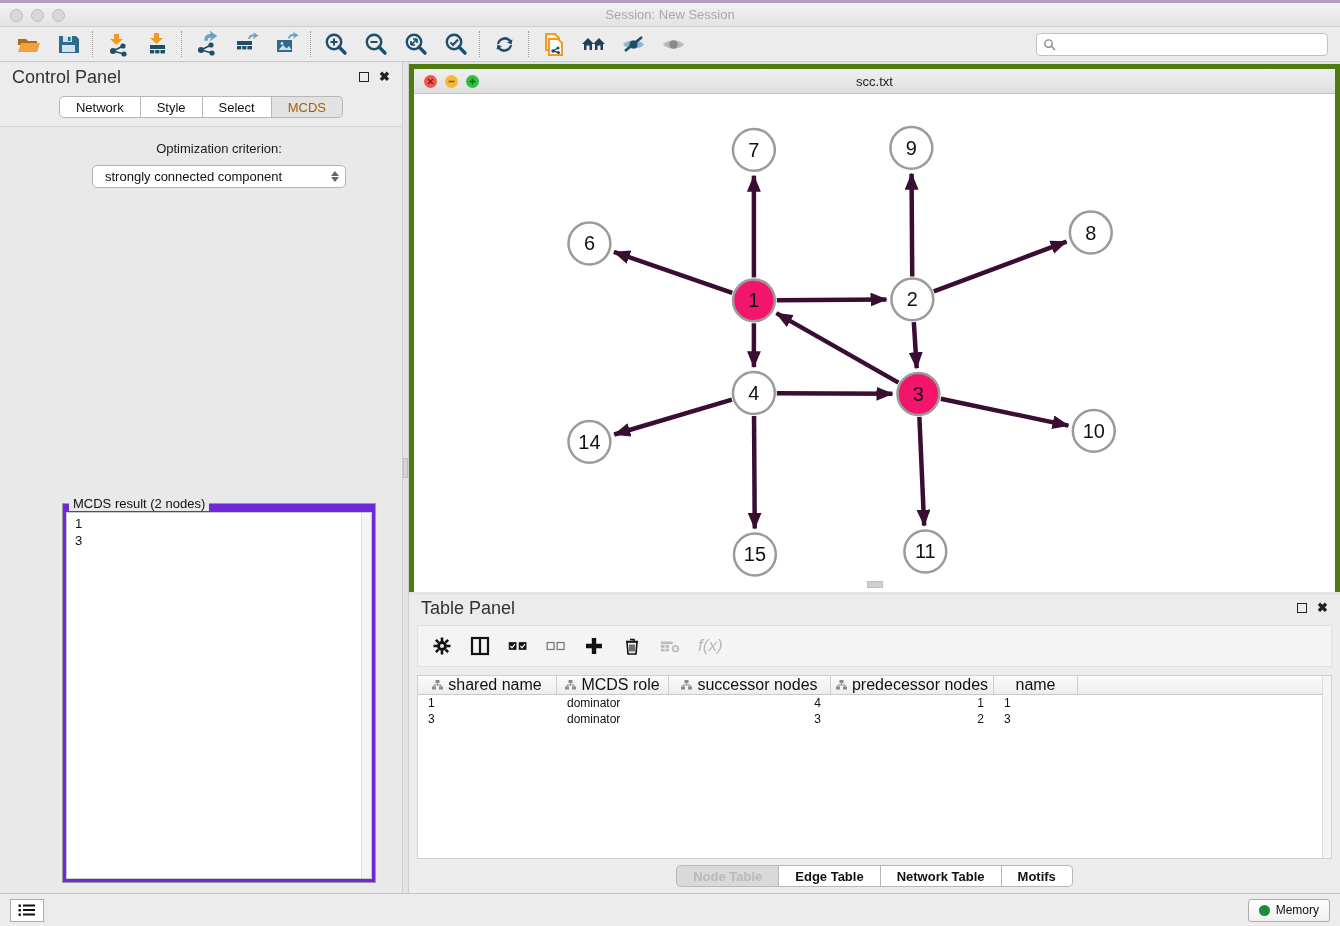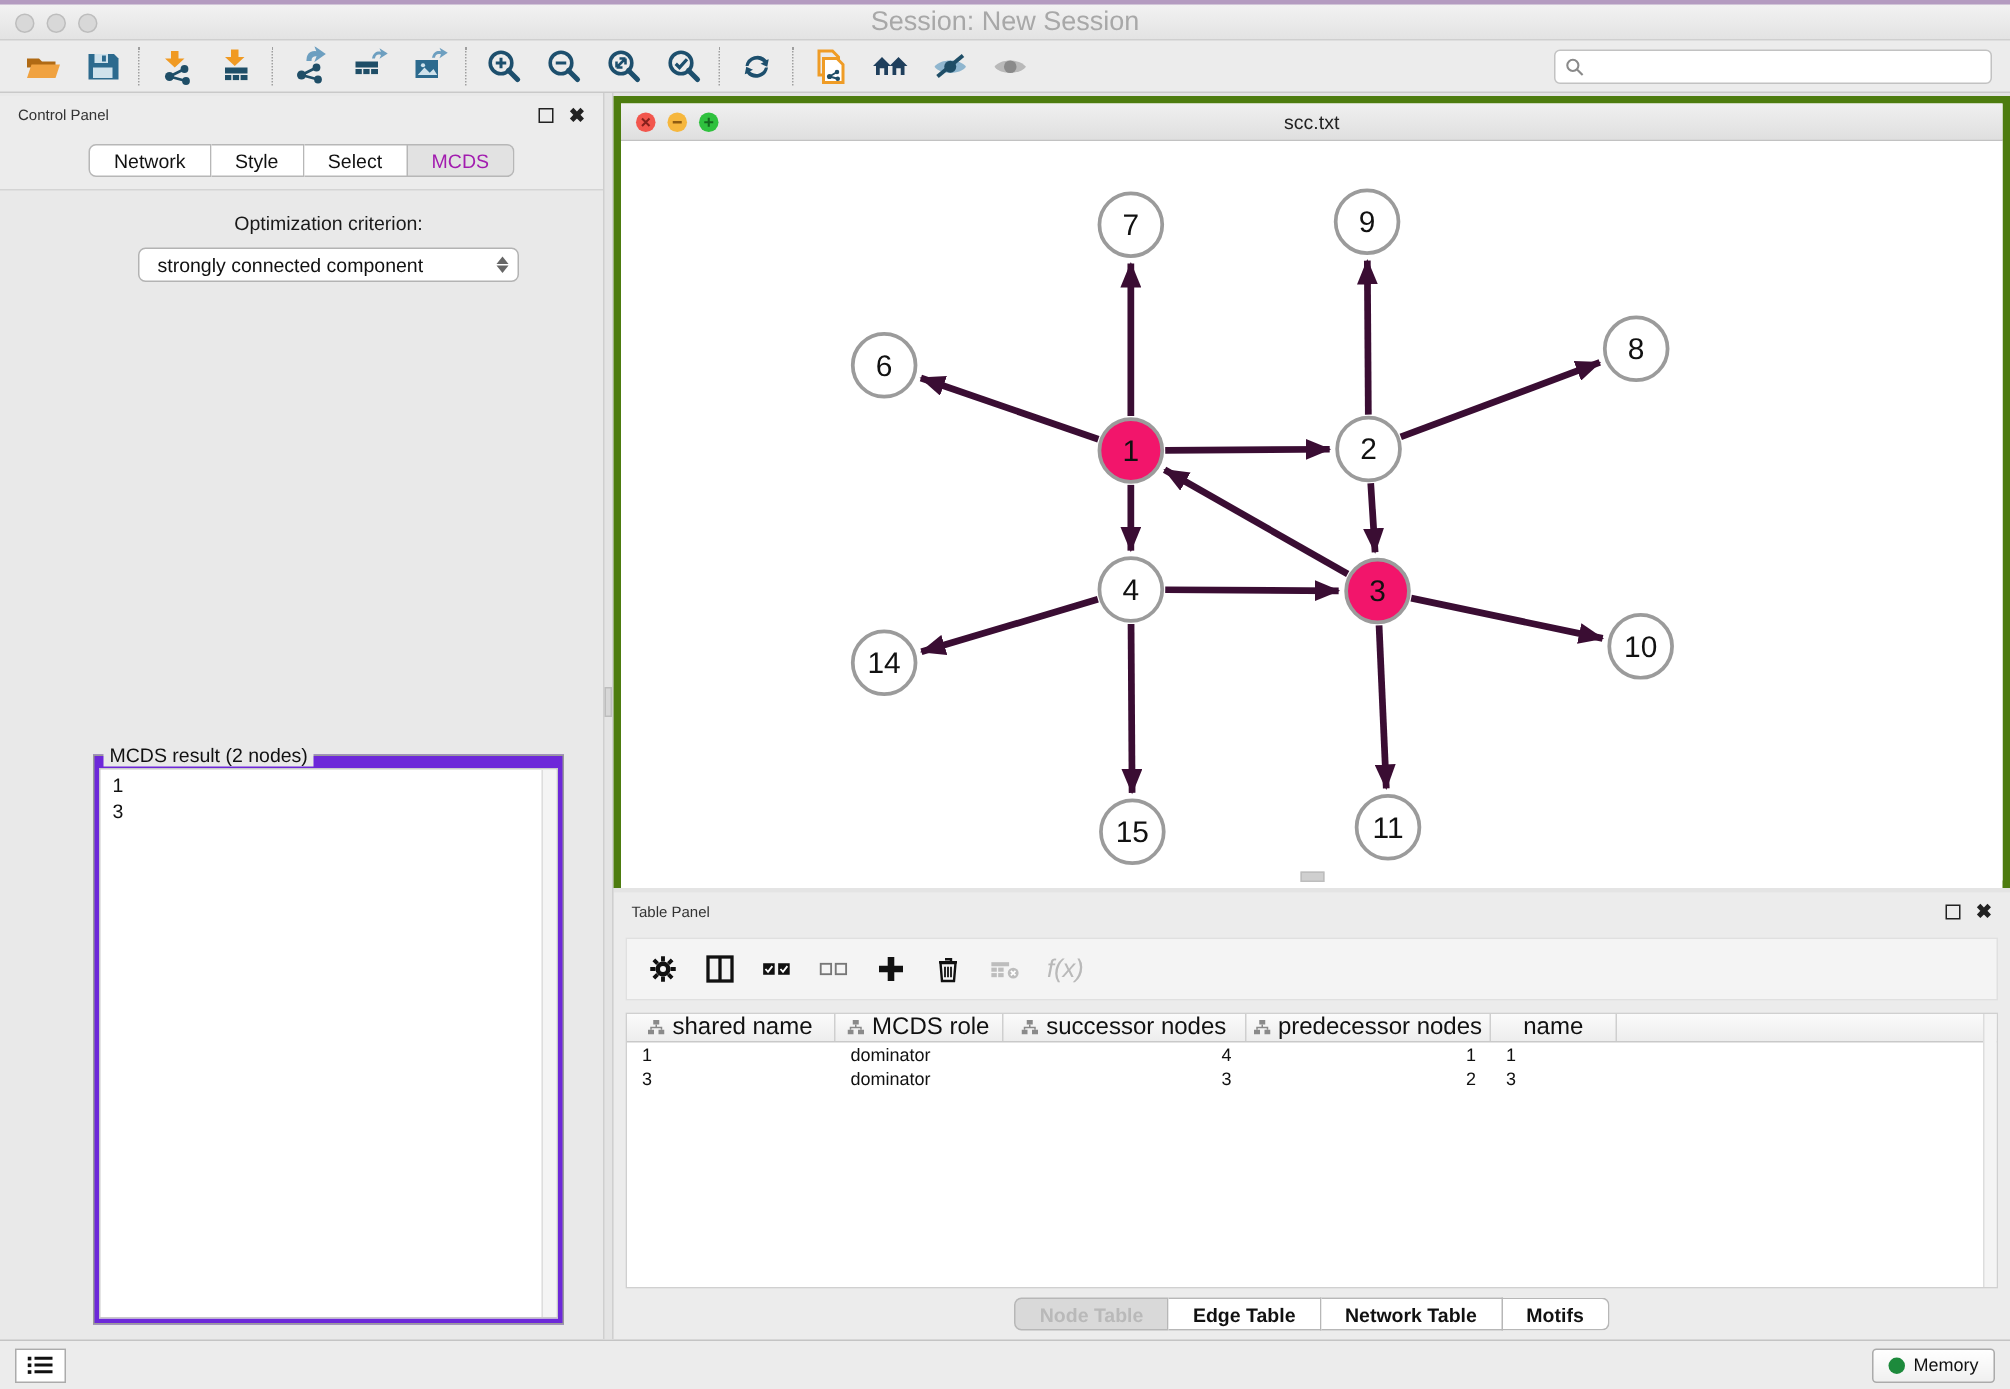--- a/index.html
+++ b/index.html
@@ -1,21 +1,21 @@
 <!DOCTYPE html>
 <html><head>
 <meta charset="utf-8">
 <style>
   * { margin:0; padding:0; box-sizing:border-box; }
   html,body { width:1340px; height:926px; font-family:"Liberation Sans", sans-serif; background:#ececec; overflow:hidden; }
   .app { width:1340px; height:926px; display:flex; flex-direction:column; background:#ececec; }
 
   
   .titlebar { height:27px; background:linear-gradient(#f2f2f2,#e3e3e3); border-top:3px solid #b49bc0; border-bottom:1px solid #cfcfcf; position:relative; display:flex; align-items:center; justify-content:center; }
-  .titlebar .title { font-size:18px; color:#a8a8a8; }
+  .titlebar .title { font-size:13px; color:#a8a8a8; }
   .traffic { position:absolute; left:10px; top:6px; display:flex; gap:8px; }
   .traffic .dot { width:13px; height:13px; border-radius:50%; border:1px solid #bdbdbd; background:#d8d8d8; position:relative; }
   .traffic.colored .dot { border:none; display:flex; align-items:center; justify-content:center; }
   .dot.red { background:#f2564d; } .dot.yellow { background:#f6b73d; } .dot.green { background:#2fc13e; }
   .dot svg { width:9px; height:9px; }
 
   
   .toolbar { height:35px; background:#ececec; border-bottom:1px solid #c9c9c9; display:flex; align-items:center; padding:0 8px; }
   .tb-btn { width:40px; height:32px; display:flex; align-items:center; justify-content:center; cursor:default; }
   .tb-btn svg { width:27px; height:27px; }
@@ -24,29 +24,29 @@
   .searchbox { width:292px; height:23px; background:#fff; border:1px solid #c2c2c2; border-radius:4px; display:flex; align-items:center; padding:0 6px; margin-right:4px; }
   .searchbox svg { width:13px; height:13px; margin-right:4px; flex:none; }
   .searchbox input { border:none; outline:none; flex:1; font-size:12px; font-family:"Liberation Sans",sans-serif; background:transparent; }
 
   
   .main { flex:1; display:flex; overflow:hidden; background:#e4e4e4; }
 
   
   .control-panel { width:402px; background:#e9e9e9; display:flex; flex-direction:column; padding-top:2px; }
   .panel-titlebar { height:26px; display:flex; align-items:center; padding:0 12px; background:#ececec; }
-  .panel-titlebar .pt-label { font-size:10px; color:#333; flex:1; }
+  .panel-titlebar .pt-label { font-size:18px; color:#333; flex:1; }
   .pt-icons { display:flex; gap:10px; align-items:center; }
   .float-ic { width:10px; height:10px; border:1.6px solid #222; }
   .close-ic { font-size:13px; font-weight:bold; color:#222; line-height:10px; }
   .seg-row { display:flex; justify-content:center; padding:6px 0 8px; background:#ececec; border-bottom:1px solid #d4d4d4; }
   .seg { height:22px; padding:0 16px; background:#fff; border:1px solid #b7b7b7; border-left:none; font-size:13px; color:#111; display:flex; align-items:center; cursor:default; }
   .seg:first-child { border-left:1px solid #b7b7b7; border-radius:5px 0 0 5px; }
   .seg:last-child { border-radius:0 5px 5px 0; }
-  .seg.active { background:#e2e2e2; color:#a21caf; }
+  .seg.active { background:#e2e2e2; color:#a16207; }
   .cp-body { flex:1; display:flex; flex-direction:column; padding:14px 26px 10px;margin-left:36px; }
   .opt-label { text-align:center; font-size:13px; color:#1a1a1a; margin-bottom:9px; }
   .select { height:23px; margin:0 30px 12px; background:#fff; border:1px solid #b3b3b3; border-radius:5px; display:flex; align-items:center; padding:0 6px 0 12px; font-size:13px; color:#111; }
   .select .sel-val { flex:1; }
   .stepper { display:flex; flex-direction:column; gap:1px; align-items:center; }
   .stepper i { width:0; height:0; border-left:4px solid transparent; border-right:4px solid transparent; }
   .stepper i.up { border-bottom:5px solid #666; }
   .stepper i.down { border-top:5px solid #666; }
   .btn-row { display:flex; justify-content:center; gap:14px; margin-bottom:10px; }
   .aqua-btn { height:22px; padding:0 18px; background:linear-gradient(#ffffff,#f2f2f2); border:1px solid #ababab; border-radius:5px; font-size:13px; color:#111; display:flex; align-items:center; cursor:default; }

